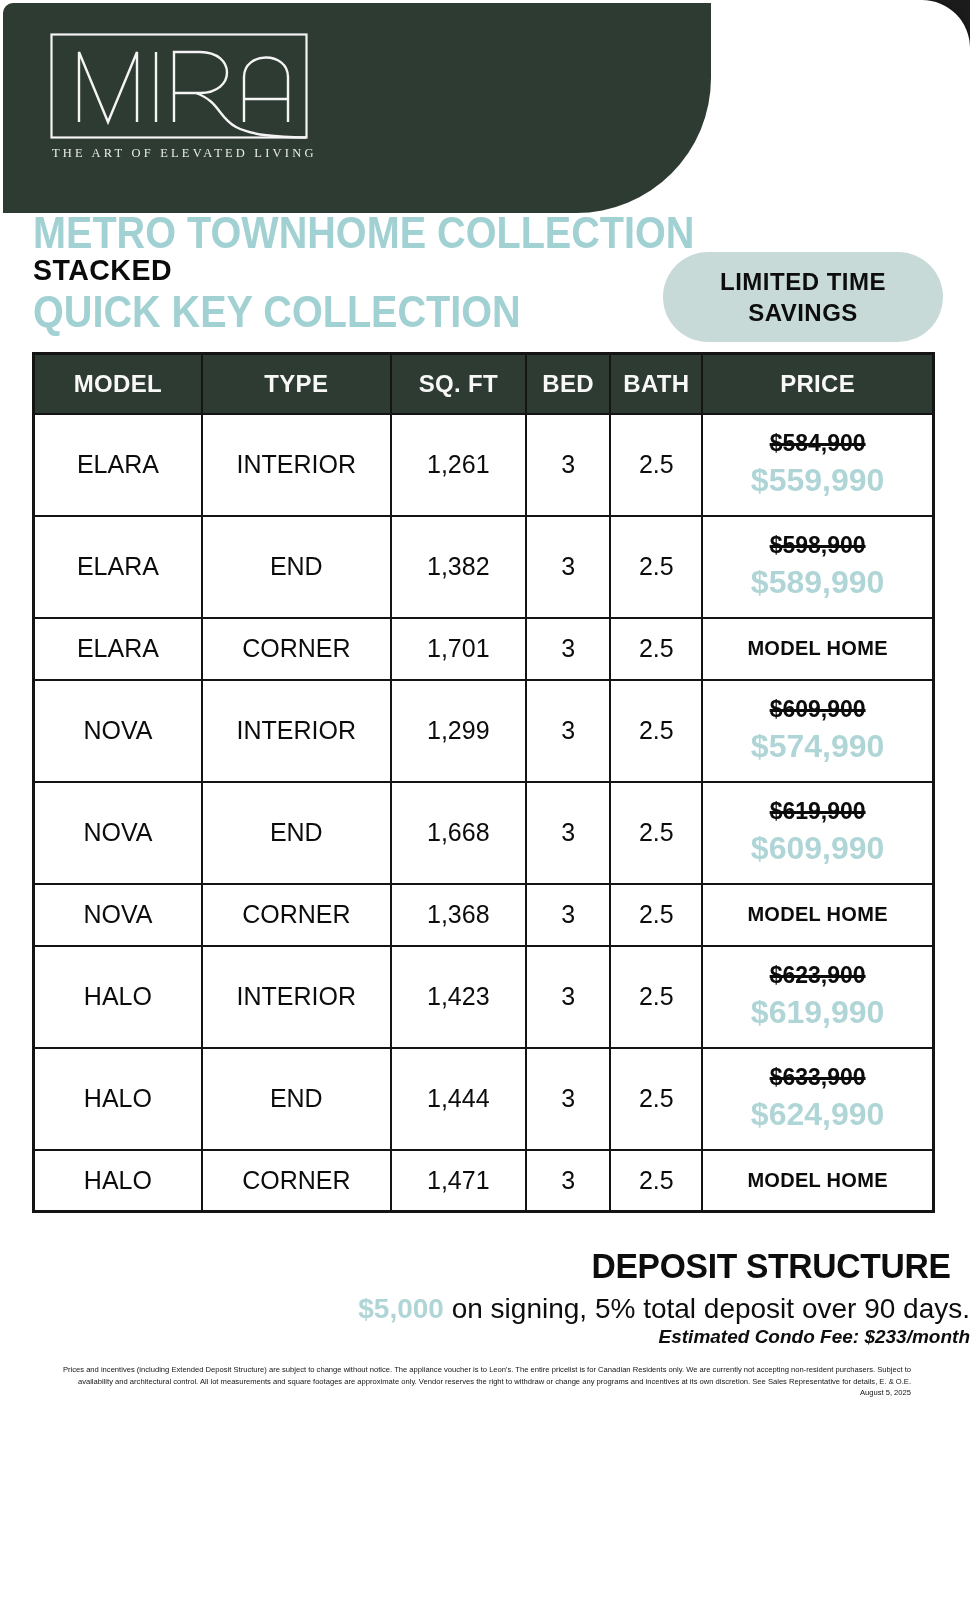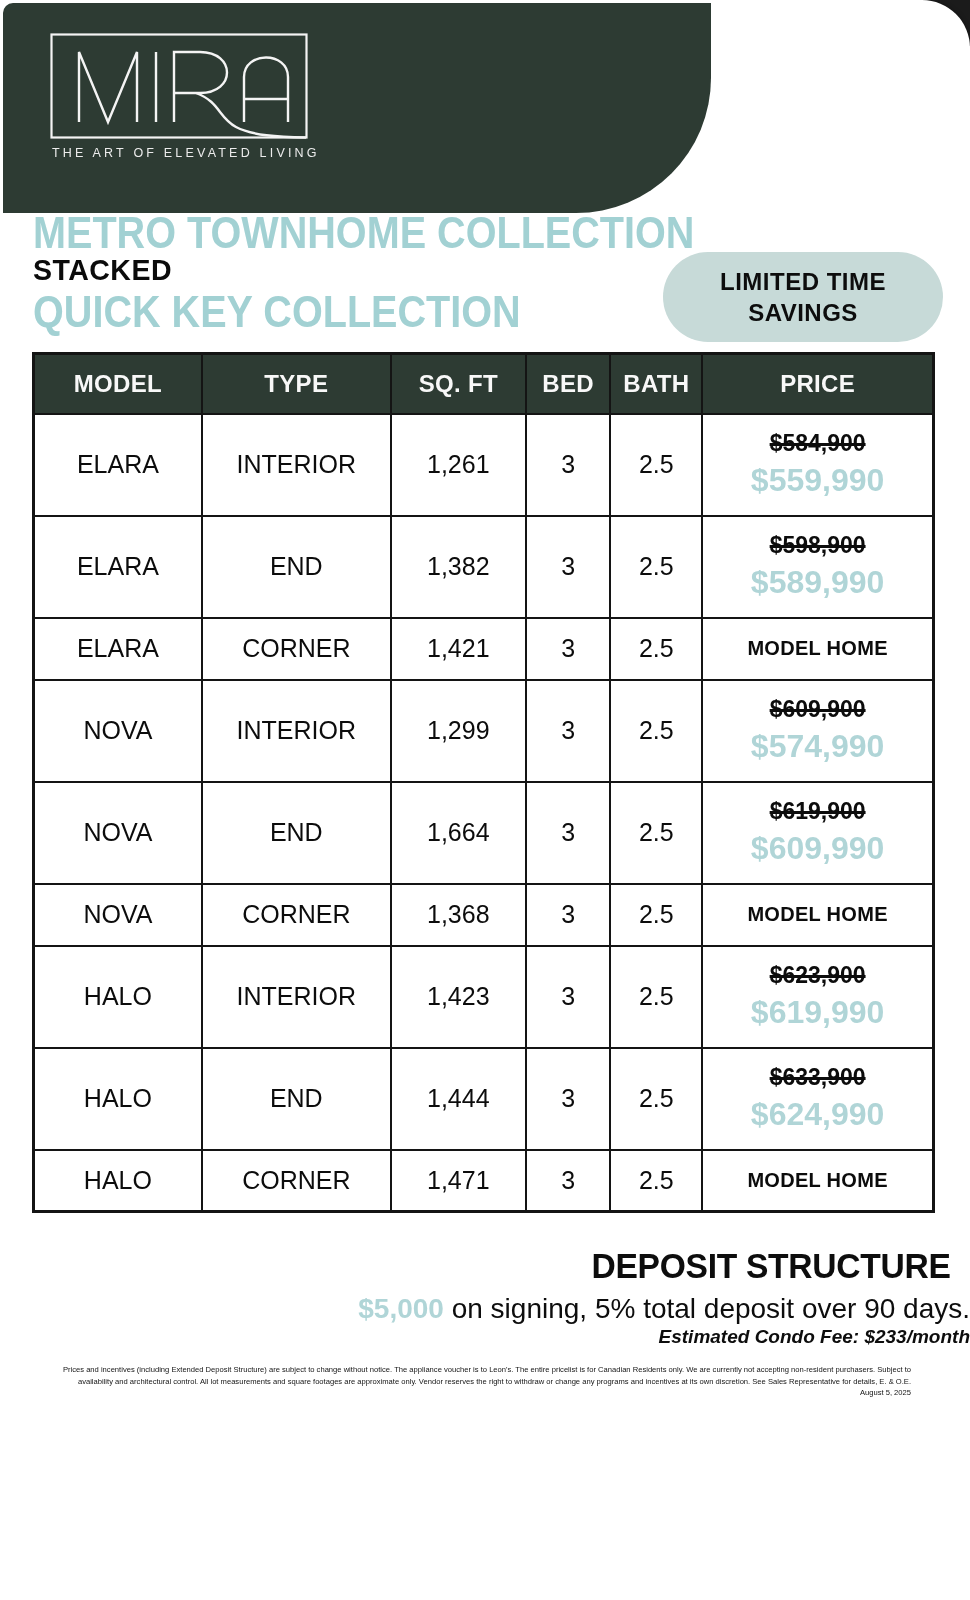--- a/index.html
+++ b/index.html
@@ -20,21 +20,21 @@
     position:absolute;left:0;top:0;width:970px;height:1600px;background:#ffffff;
     border-radius:0 48px 0 0;box-shadow:0 0 5px rgba(0,0,0,.35);
   }
   .hero{
     position:absolute;left:3px;top:3px;width:708px;height:210px;
     background:var(--header-green);border-radius:10px 0 135px 0;
   }
   .logo-box{position:absolute;left:47px;top:30px;width:258px;height:106px;}
   .logo-tagline{
     position:absolute;left:49px;top:143px;font-size:12.5px;letter-spacing:3.2px;
-    color:#ececec;font-weight:500;white-space:nowrap;
+    color:#ececec;font-weight:500;white-space:nowrap;font-family:Liberation Serif, serif;
   }
   .h-metro,.h-quick{
     position:absolute;left:33px;font-size:44px;font-weight:700;line-height:1;
     color:var(--teal-heading);transform:scaleX(.9);transform-origin:left top;white-space:nowrap;
   }
   .h-metro{top:211px;}
   .h-quick{top:290px;}
   .h-stacked{
     position:absolute;left:33px;top:255px;font-size:30px;font-weight:700;line-height:1;
     color:#0b0b0b;letter-spacing:.5px;transform:scaleX(.95);transform-origin:left top;white-space:nowrap;
@@ -138,42 +138,42 @@
           <td>3</td>
           <td>2.5</td>
           <td>
             <div class="old-price">$598,900</div>
             <div class="new-price">$589,990</div>
           </td>
         </tr>
         <tr class="row-short">
           <td>ELARA</td>
           <td>CORNER</td>
-          <td>1,421</td>
+          <td>1,701</td>
           <td>3</td>
           <td>2.5</td>
           <td>
             <div class="model-home">MODEL HOME</div>
           </td>
         </tr>
         <tr class="row-tall">
           <td>NOVA</td>
           <td>INTERIOR</td>
           <td>1,299</td>
           <td>3</td>
           <td>2.5</td>
           <td>
             <div class="old-price">$609,900</div>
             <div class="new-price">$574,990</div>
           </td>
         </tr>
         <tr class="row-tall">
           <td>NOVA</td>
           <td>END</td>
-          <td>1,664</td>
+          <td>1,668</td>
           <td>3</td>
           <td>2.5</td>
           <td>
             <div class="old-price">$619,900</div>
             <div class="new-price">$609,990</div>
           </td>
         </tr>
         <tr class="row-short">
           <td>NOVA</td>
           <td>CORNER</td>

